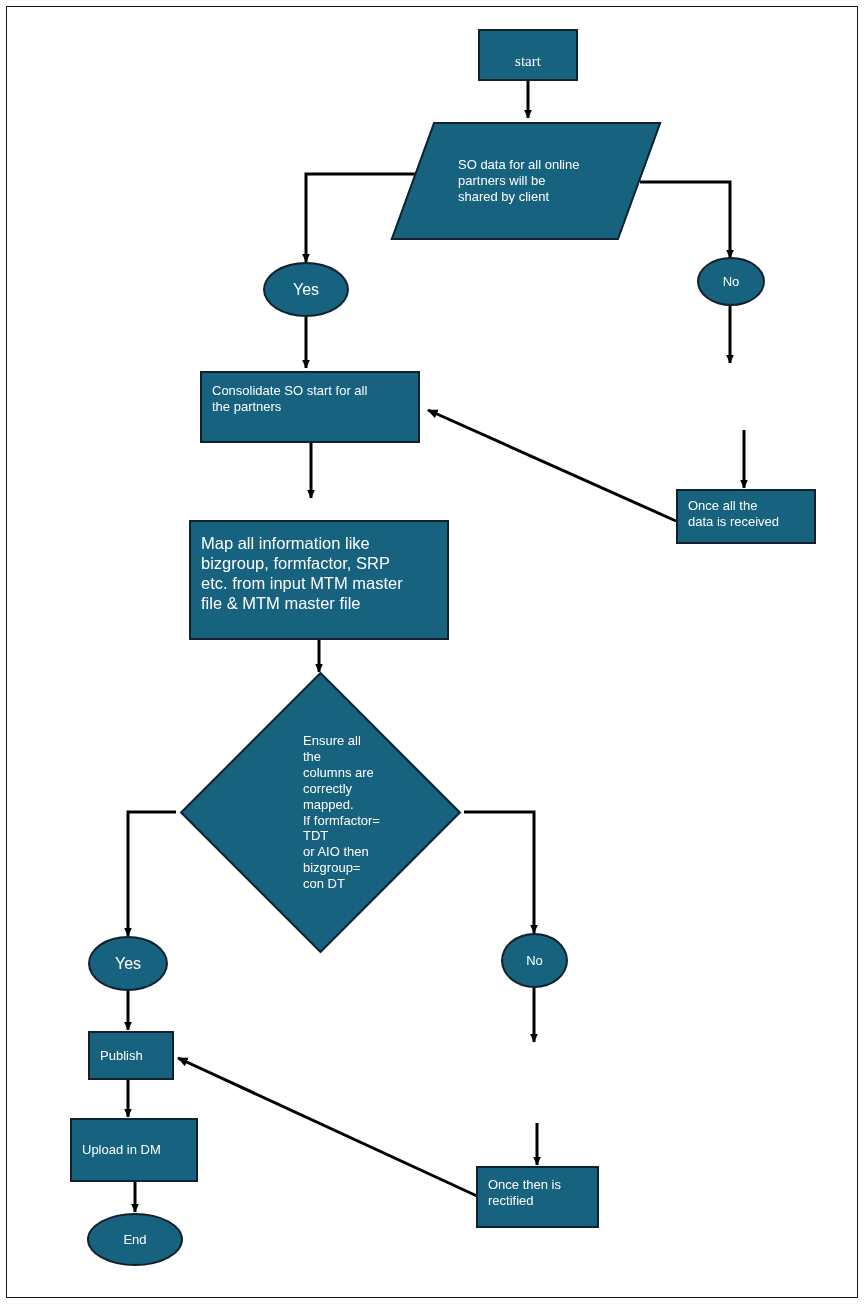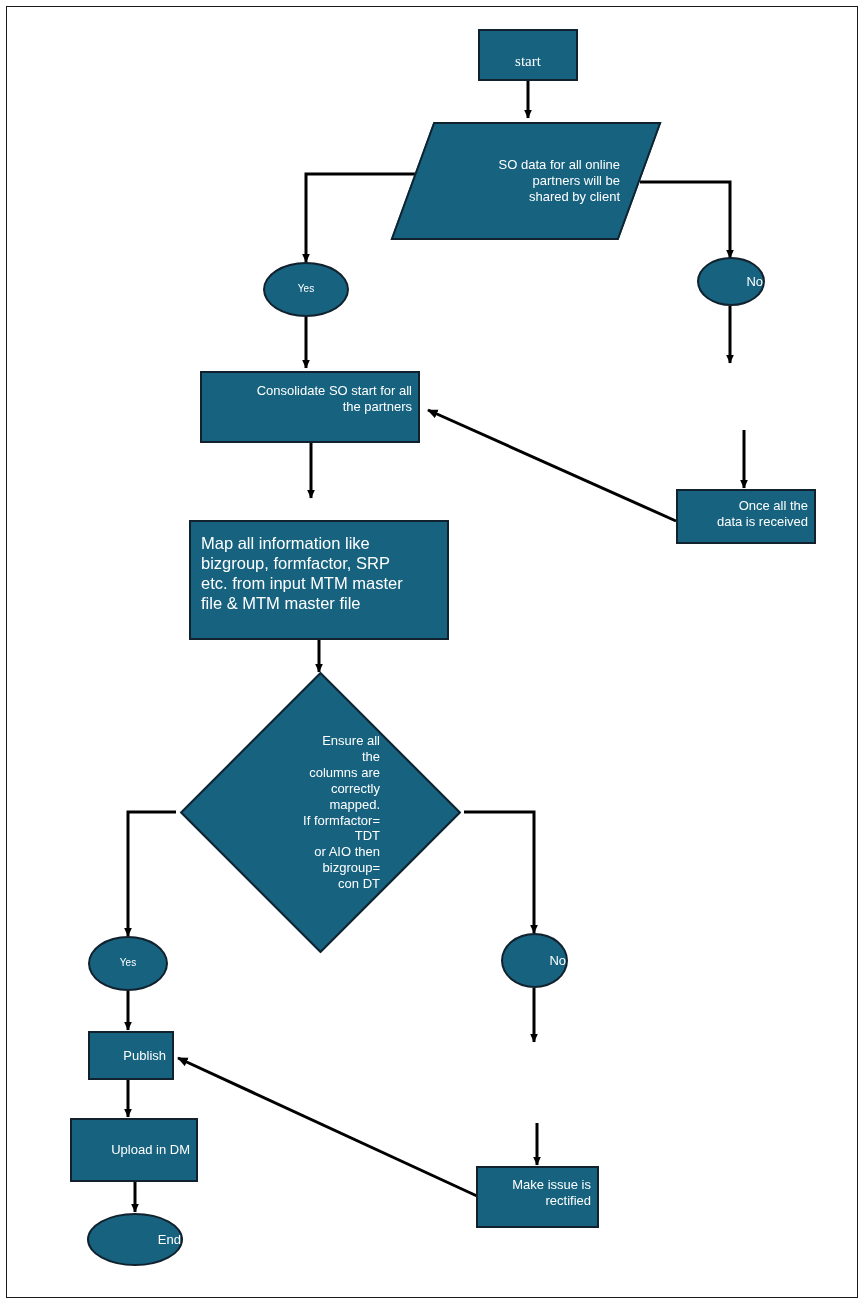--- a/index.html
+++ b/index.html
@@ -59,22 +59,22 @@
   .node-label {
     display: block;
     width: 100%;
     white-space: pre-line;
   }
   .pad {
     padding-left: 10px;
     padding-right: 6px;
   }
   .center-txt { text-align: center; }
-  .t13 { font-size: 13px; text-align: right; }
-  .t14 { font-size: 10px; }
+  .t13 { font-size: 13px; }
+  .t14 { font-size: 16px; }
   .t16 { font-size: 16.5px; }
   .serif { font-family: "Liberation Serif", serif; font-size: 15px; margin-top: 12px; }
 
   
   .node-parallelogram {
     background: transparent;
     border: none;
   }
   .para-bg {
     position: absolute;
@@ -224,21 +224,21 @@
   <div class="node node-rect" style="left:88px; top:1031px; width:86px; height:49px;">
     <span class="node-label pad t13">Publish</span>
   </div>
 
 
   <div class="node node-rect" style="left:70px; top:1118px; width:128px; height:64px;">
     <span class="node-label pad t13">Upload in DM</span>
   </div>
 
   <div class="node node-rect" style="left:476px; top:1166px; width:123px; height:62px; align-items:flex-start; padding-top:9px;">
-    <span class="node-label pad t13">Make issue is
+    <span class="node-label pad t13">Once then is
 rectified</span>
   </div>
 
   <div class="node node-ellipse t13" style="left:87px; top:1213px; width:96px; height:53px;">
     <span class="node-label">End</span>
   </div>
 
 </div>
 
 </body></html>

